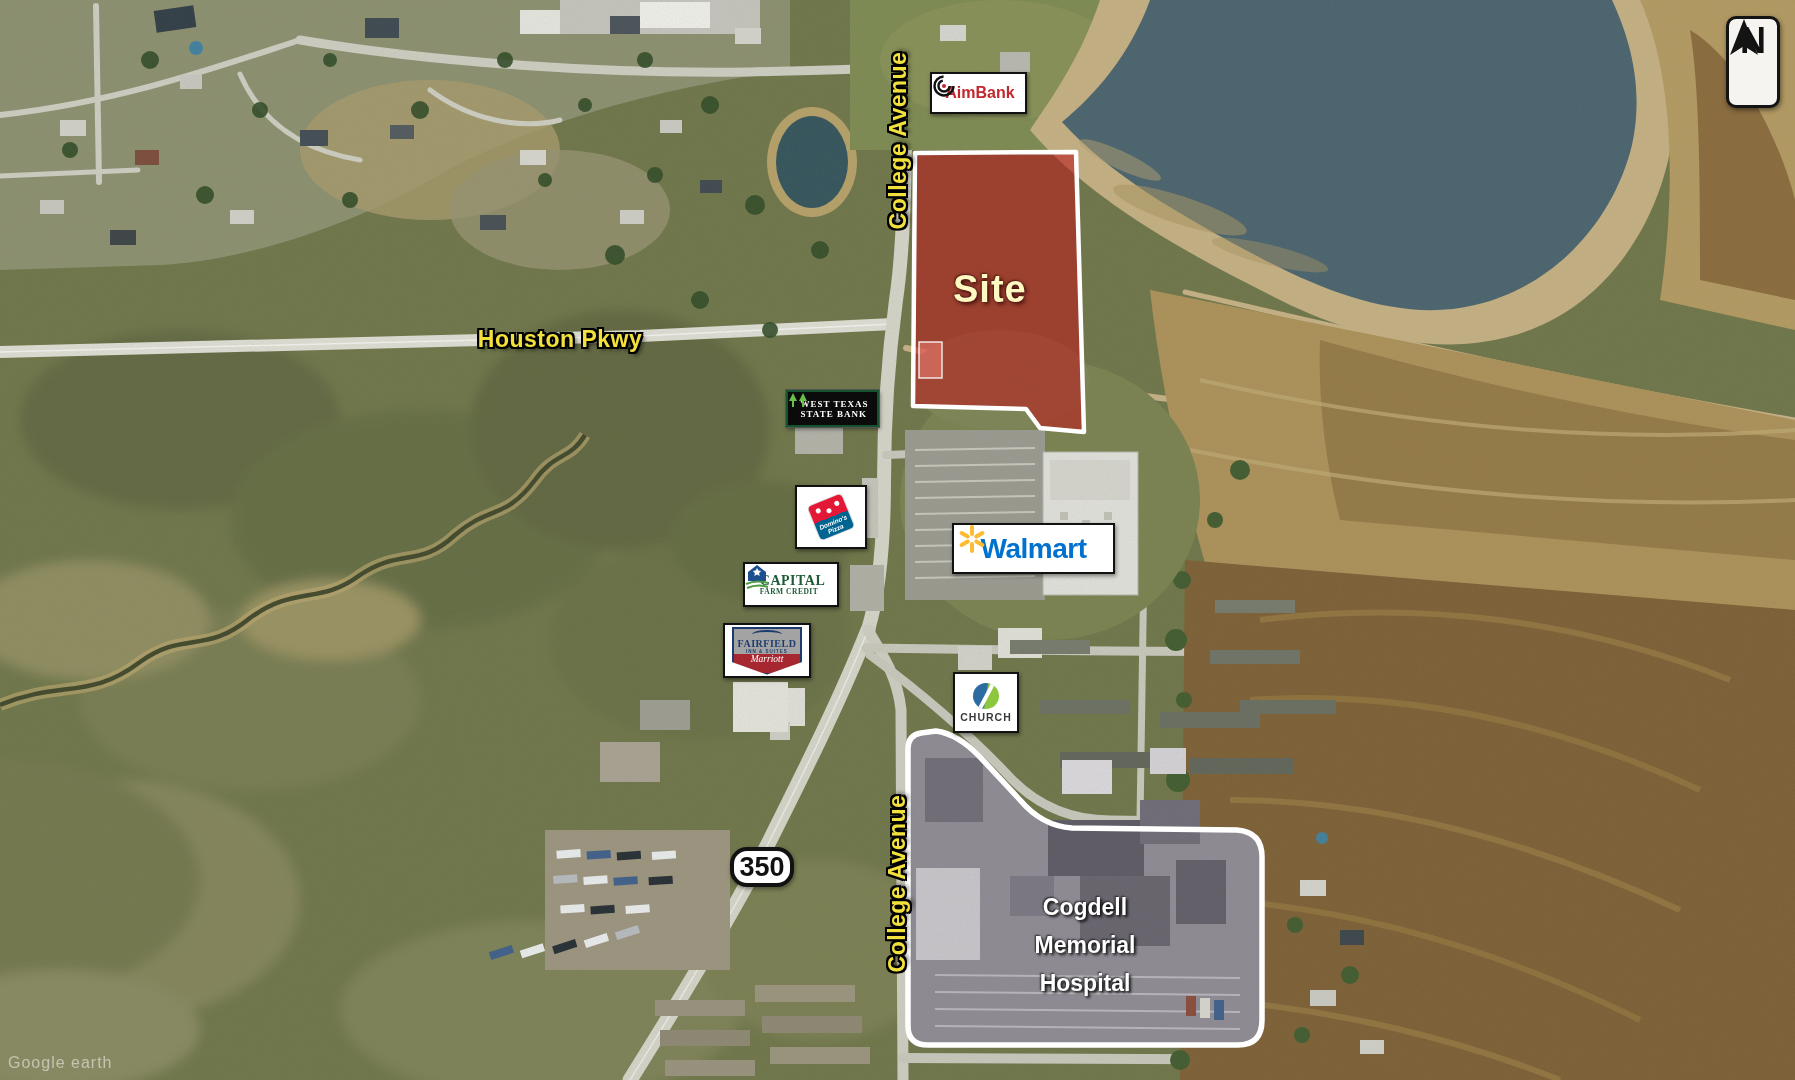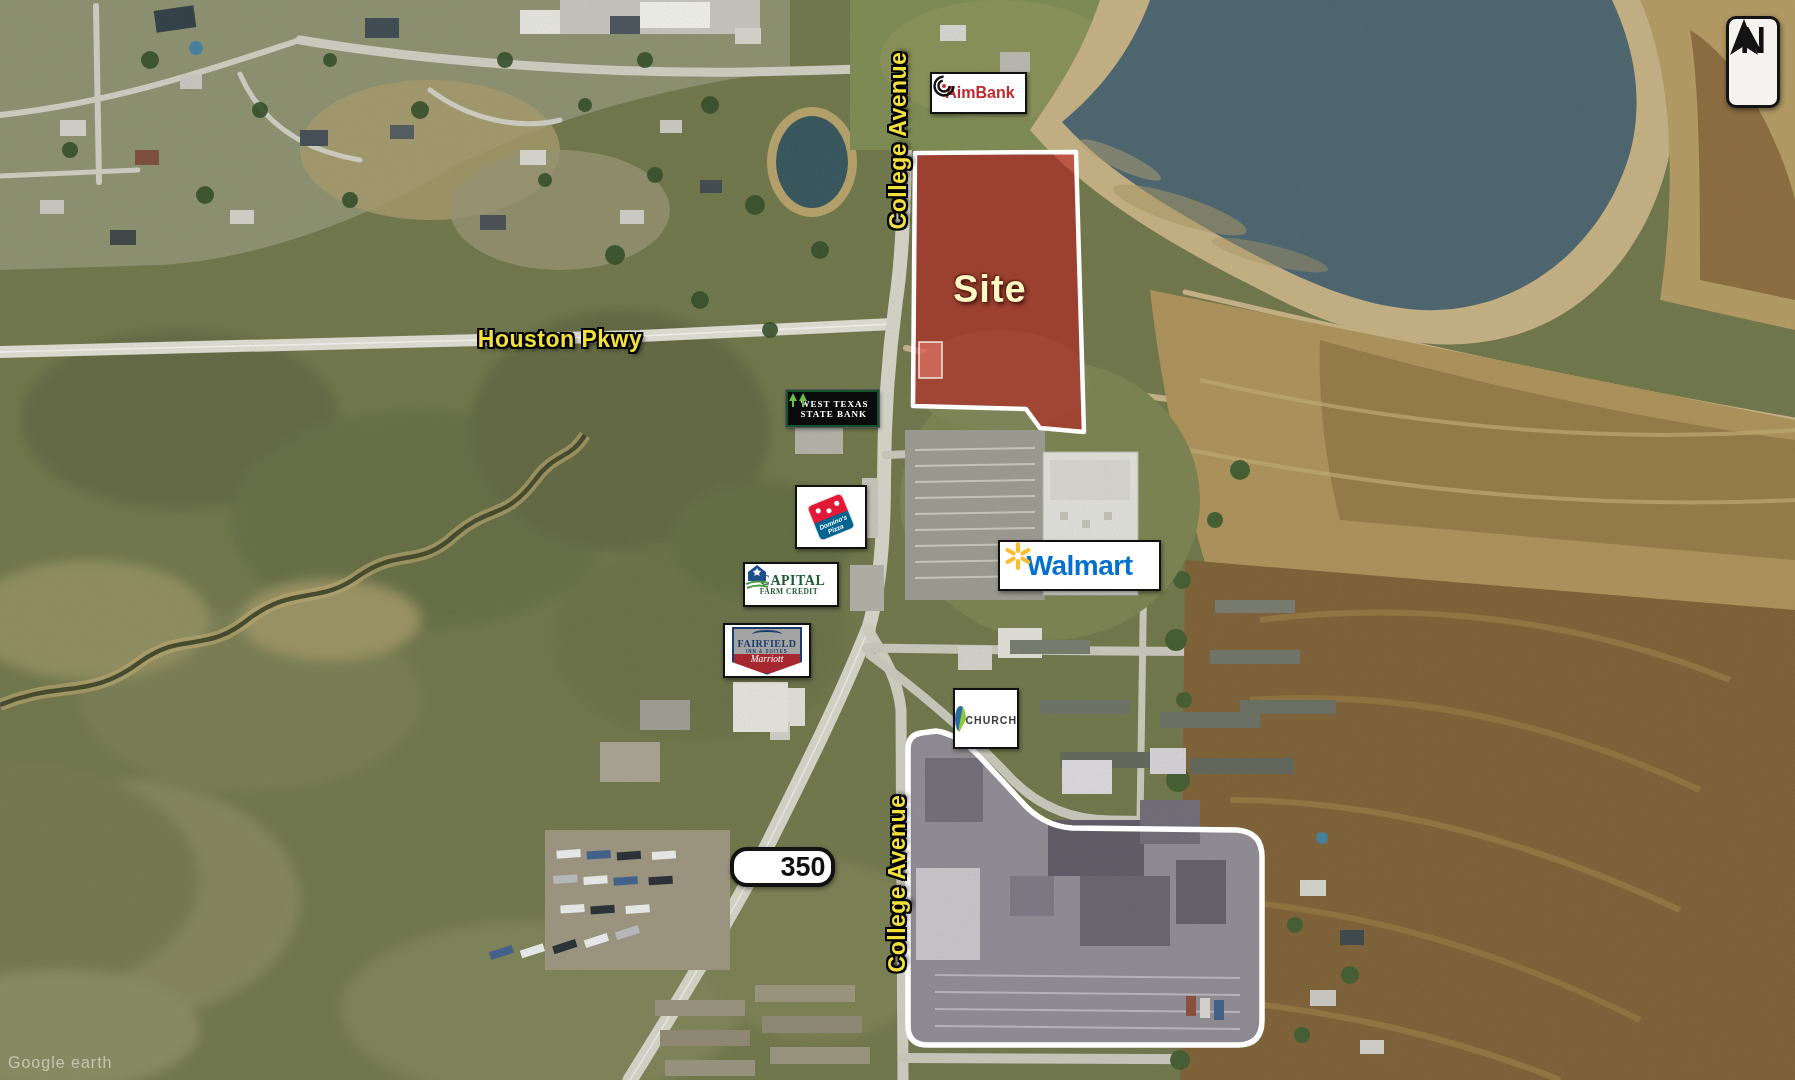--- a/index.html
+++ b/index.html
@@ -386,21 +386,21 @@
   </svg>
 
   <div class="abs road-label vert" style="left:808px;top:127px;width:180px;">College Avenue</div>
 
   <div class="abs road-label vert" style="left:807px;top:870px;width:180px;">College Avenue</div>
 
   <div class="abs road-label" style="left:460px;top:326px;width:200px;">Houston Pkwy</div>
 
   <div class="abs site-text" style="left:953px;top:268px;">Site</div>
 
-  <div class="abs shield" style="left:730px;top:847px;width:56px;height:32px;padding-left:41px;">350</div>
+  <div class="abs shield" style="left:730px;top:847px;width:56px;height:32px;">350</div>
 
   <div class="abs logo-box" style="left:930px;top:72px;width:93px;height:38px;">
     <svg width="24" height="24" viewBox="0 0 24 24">
       <circle cx="12" cy="12" r="9.5" fill="none" stroke="#111" stroke-width="2.4" stroke-dasharray="44 16"></circle>
       <circle cx="12" cy="12" r="5.5" fill="none" stroke="#111" stroke-width="2.4" stroke-dasharray="24 10"></circle>
       <circle cx="12" cy="12" r="2" fill="#c1272d"></circle>
     </svg>
     <span class="aimbank-text">AimBank</span>
   </div>
 
@@ -446,41 +446,46 @@
     <div class="ff-shield">
       <div class="ff-arc"></div>
       <div class="ff-name">FAIRFIELD</div>
       <div class="ff-sub">INN &amp; SUITES</div>
       <div class="ff-band">
         <span class="ff-marriott">Marriott</span>
       </div>
     </div>
   </div>
 
-  <div class="abs logo-box" style="left:998px;top:523px;width:159px;height:47px;margin-top:17px;">
+  <div class="abs logo-box" style="left:952px;top:523px;width:159px;height:47px;">
     <span class="wm-text">Walmart</span>
     <svg width="28" height="28" viewBox="0 0 28 28" style="margin-left:4px;">
       <g stroke="#fdbb30" stroke-width="4" stroke-linecap="round">
         <line x1="14" y1="2" x2="14" y2="9"></line>
         <line x1="14" y1="19" x2="14" y2="26"></line>
         <line x1="3.6" y1="8" x2="9.7" y2="11.5"></line>
         <line x1="18.3" y1="16.5" x2="24.4" y2="20"></line>
         <line x1="3.6" y1="20" x2="9.7" y2="16.5"></line>
         <line x1="18.3" y1="11.5" x2="24.4" y2="8"></line>
       </g>
     </svg>
   </div>
 
-  <div class="abs logo-box" style="left:953px;top:688px;width:62px;height:57px;">
+  <div class="abs logo-box" style="left:953px;top:672px;width:62px;height:57px;flex-direction:column;">
     <div class="church-icon">
       <div class="church-slash"></div>
     </div>
     <div class="church-text">CHURCH</div>
   </div>
 
+  <div class="abs hospital-text" style="left:1085px;top:888px;transform:translateX(-50%);">
+    <div>Cogdell</div>
+    <div>Memorial</div>
+    <div>Hospital</div>
+  </div>
 
   <div class="abs north" style="left:1726px;top:16px;width:48px;height:86px;">
     <div class="north-n">N</div>
     <svg width="30" height="38" viewBox="0 0 30 38">
       <polygon points="15,0 29,36 15,27 1,36" fill="#141414"></polygon>
     </svg>
   </div>
 
   <div class="abs watermark" style="left:8px;top:1054px;">Google earth</div>
 

